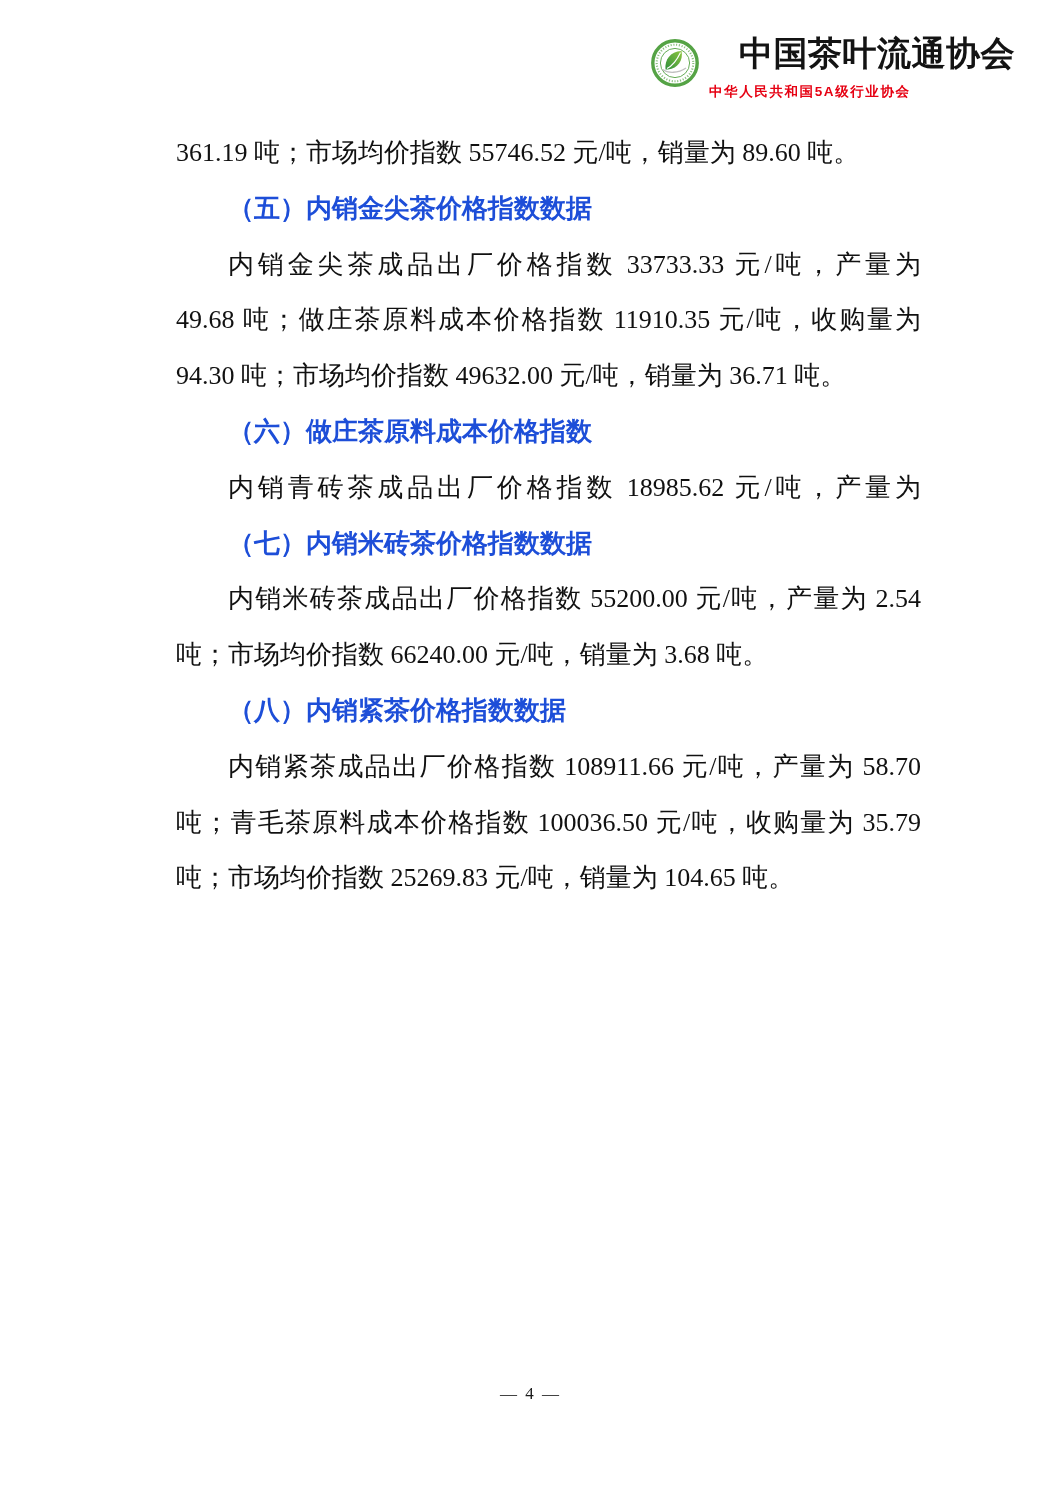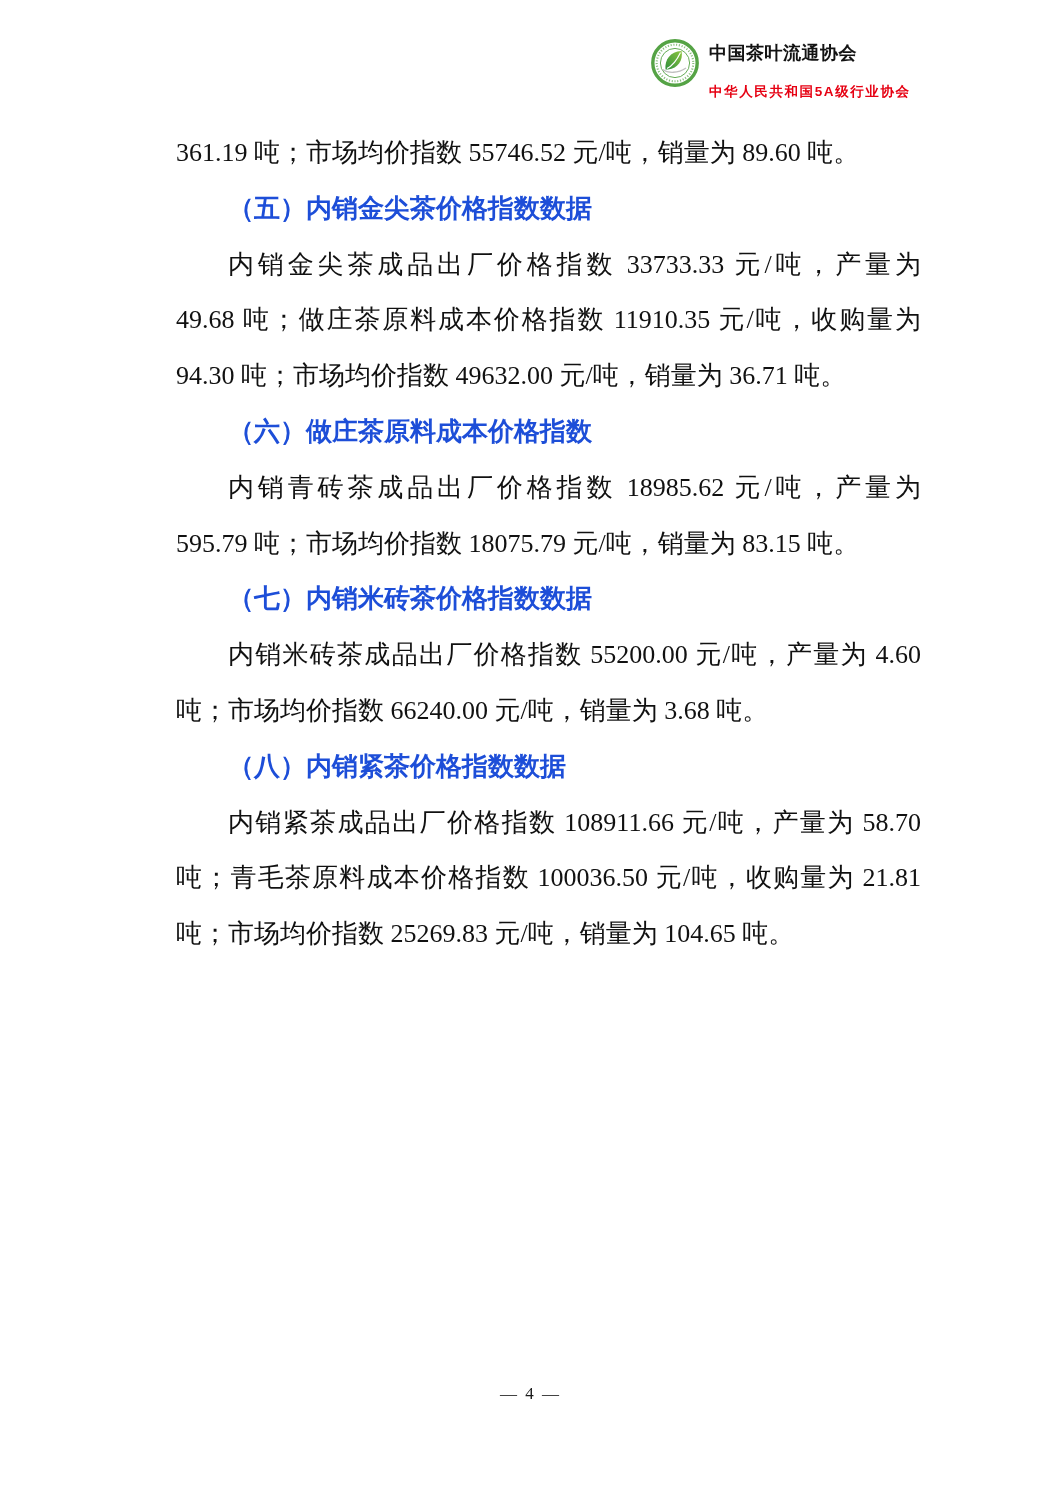--- a/index.html
+++ b/index.html
@@ -19,27 +19,28 @@
   .letterhead {
     position: absolute;
     top: 38px;
     left: 650px;
     display: flex;
     align-items: flex-start;
   }
   .emblem { width: 50px; height: 50px; flex: none; }
   .logo-text { margin-left: 9px; padding-top: 2px; }
   .org-name {
-    font-size: 18px;
+    font-size: 34px;
     font-weight: bold;
     line-height: 27px;
     letter-spacing: 0.5px;
     color: #131313;
     font-family: "Liberation Serif", "DejaVu Serif", serif;
     white-space: nowrap;
+    margin-left: 30px;
   }
   .org-subtitle {
     margin-top: 16px;
     font-size: 13.5px;
     font-weight: bold;
     letter-spacing: 1.6px;
     color: var(--accent-red, #e60012);
     font-family: "Liberation Sans", "DejaVu Sans", sans-serif;
     white-space: nowrap;
   }
@@ -108,29 +109,28 @@
   <main class="doc-body">
     <p class="bodyline">361.19 吨；市场均价指数 55746.52 元/吨，销量为 89.60 吨。</p>
 
     <h2 class="heading">（五）内销金尖茶价格指数数据</h2>
     <p class="bodyline fill indent">内销金尖茶成品出厂价格指数 33733.33 元/吨，产量为</p>
     <p class="bodyline fill">49.68 吨；做庄茶原料成本价格指数 11910.35 元/吨，收购量为</p>
     <p class="bodyline">94.30 吨；市场均价指数 49632.00 元/吨，销量为 36.71 吨。</p>
 
     <h2 class="heading">（六）做庄茶原料成本价格指数</h2>
     <p class="bodyline fill indent">内销青砖茶成品出厂价格指数 18985.62 元/吨，产量为</p>
-    <p class="bodyline">595.79 吨；市场均价指数 18075.79 元/吨，销量为 83.15 吨。</p>
 
     <h2 class="heading">（七）内销米砖茶价格指数数据</h2>
-    <p class="bodyline fill indent">内销米砖茶成品出厂价格指数 55200.00 元/吨，产量为 4.60</p>
+    <p class="bodyline fill indent">内销米砖茶成品出厂价格指数 55200.00 元/吨，产量为 2.54</p>
     <p class="bodyline">吨；市场均价指数 66240.00 元/吨，销量为 3.68 吨。</p>
 
     <h2 class="heading">（八）内销紧茶价格指数数据</h2>
     <p class="bodyline fill indent">内销紧茶成品出厂价格指数 108911.66 元/吨，产量为 58.70</p>
-    <p class="bodyline fill">吨；青毛茶原料成本价格指数 100036.50 元/吨，收购量为 21.81</p>
+    <p class="bodyline fill">吨；青毛茶原料成本价格指数 100036.50 元/吨，收购量为 35.79</p>
     <p class="bodyline">吨；市场均价指数 25269.83 元/吨，销量为 104.65 吨。</p>
   </main>
 
   <footer class="page-footer">
     <span>— 4 —</span>
   </footer>
 
 </div>
 
 </body></html>

